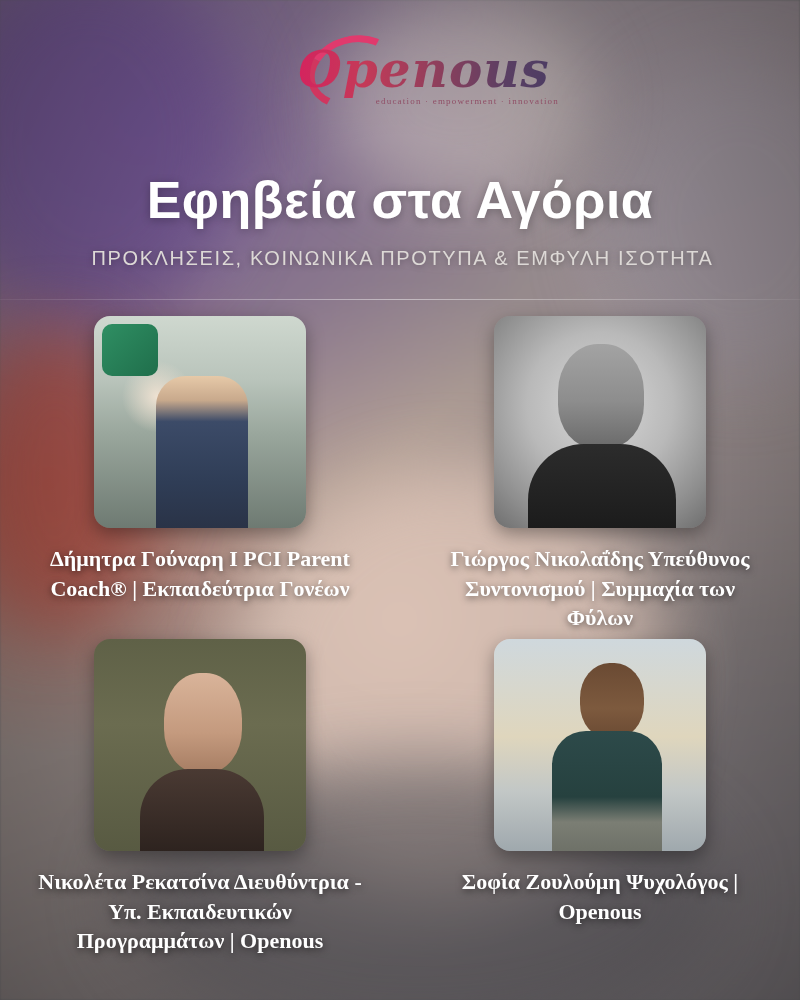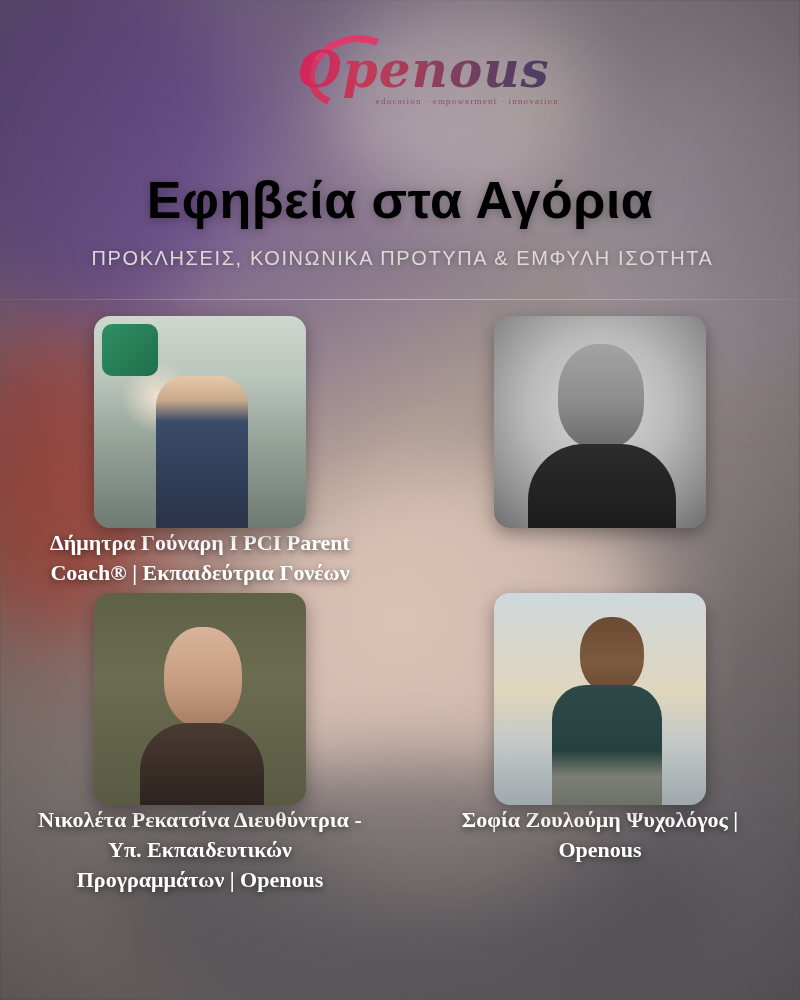--- a/index.html
+++ b/index.html
@@ -115,21 +115,21 @@
     left: 0;
     width: 100%;
     text-align: center;
     z-index: 5;
   }
   .main-title {
     font-family: "Liberation Sans", sans-serif;
     font-weight: 700;
     font-size: 52px;
     line-height: 1.1;
-    color: #000000;
+    color: #ffffff;
     letter-spacing: 0.5px;
     text-shadow: 0 2px 10px rgba(0,0,0,0.28);
     margin: 0;
   }
   .sub-title {
     margin: 18px 0 0 5px;
     font-family: "Liberation Sans", sans-serif;
     font-weight: 400;
     font-size: 20px;
     letter-spacing: 1.6px;
@@ -164,20 +164,21 @@
   }
   .photo {
     width: 212px;
     height: 212px;
     border-radius: 16px;
     overflow: hidden;
     position: relative;
     box-shadow: 0 6px 18px rgba(0,0,0,0.35);
   }
   .speaker-name {
+    margin-top: 16px;
     width: 330px;
     text-align: center;
     font-family: "Liberation Serif", serif;
     font-weight: 700;
     font-size: 22px;
     line-height: 1.35;
     color: #ffffff;
     text-shadow: 0 2px 7px rgba(0,0,0,0.55);
   }
 
@@ -300,20 +301,21 @@
 
   <div class="speakers">
 
     <div class="speaker">
       <div class="photo ph1"></div>
       <div class="speaker-name">Δήμητρα Γούναρη Ι PCI Parent Coach® | Εκπαιδεύτρια Γονέων</div>
     </div>
 
     <div class="speaker">
       <div class="photo ph2"></div>
+      <div class="speaker-name">Γιώργος Νικολαΐδης Υπεύθυνος Συντονισμού | Συμμαχία των Φύλων</div>
     </div>
 
     <div class="speaker">
       <div class="photo ph3"></div>
       <div class="speaker-name">Νικολέτα Ρεκατσίνα Διευθύντρια - Υπ. Εκπαιδευτικών Προγραμμάτων | Openous</div>
     </div>
 
     <div class="speaker">
       <div class="photo ph4"></div>
       <div class="speaker-name">Σοφία Ζουλούμη Ψυχολόγος | Openous</div>

